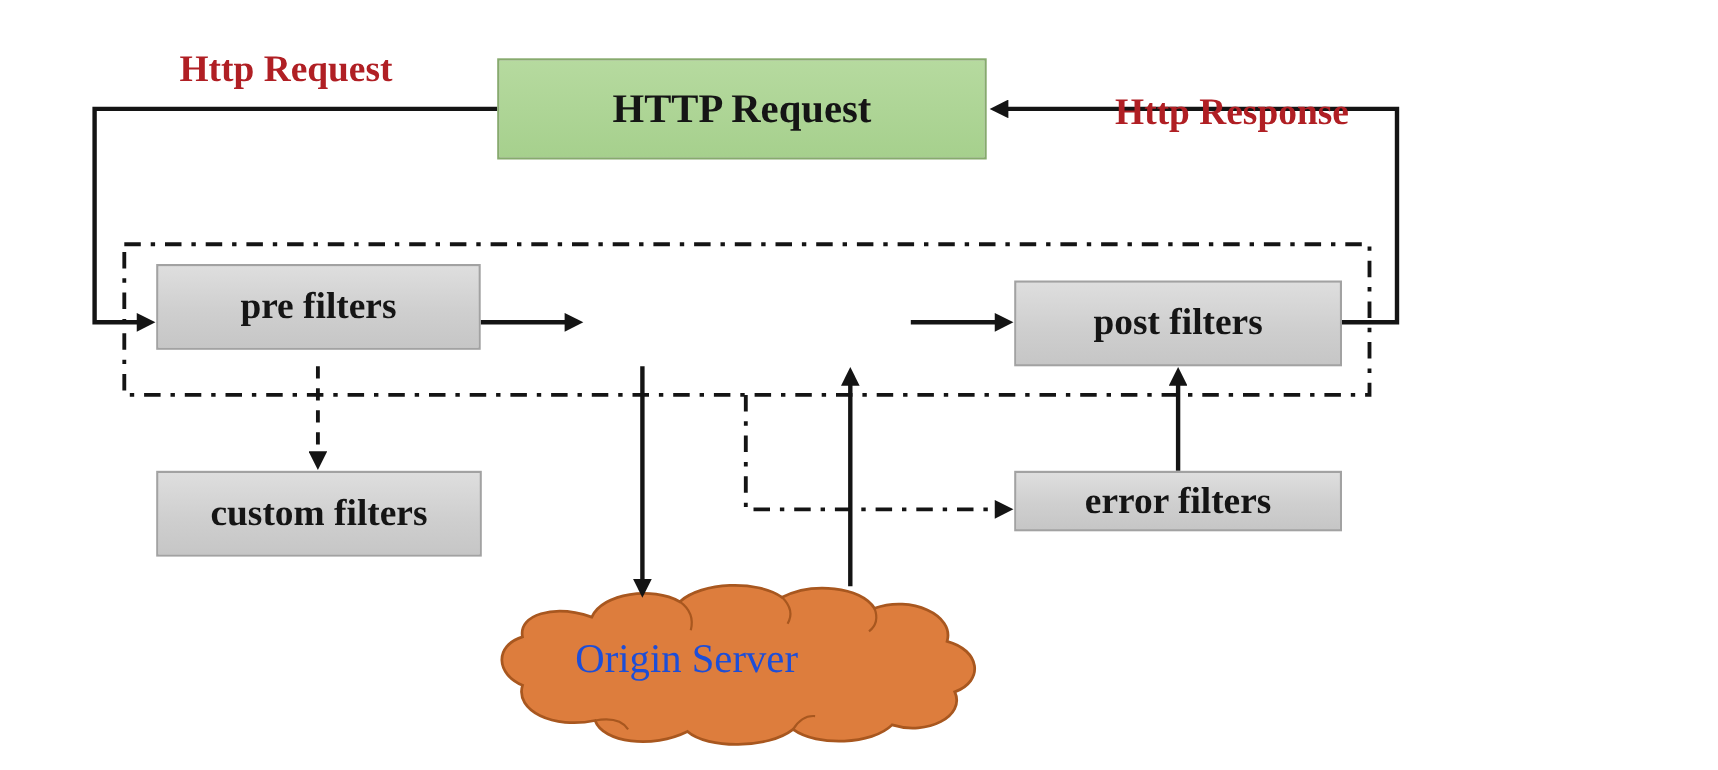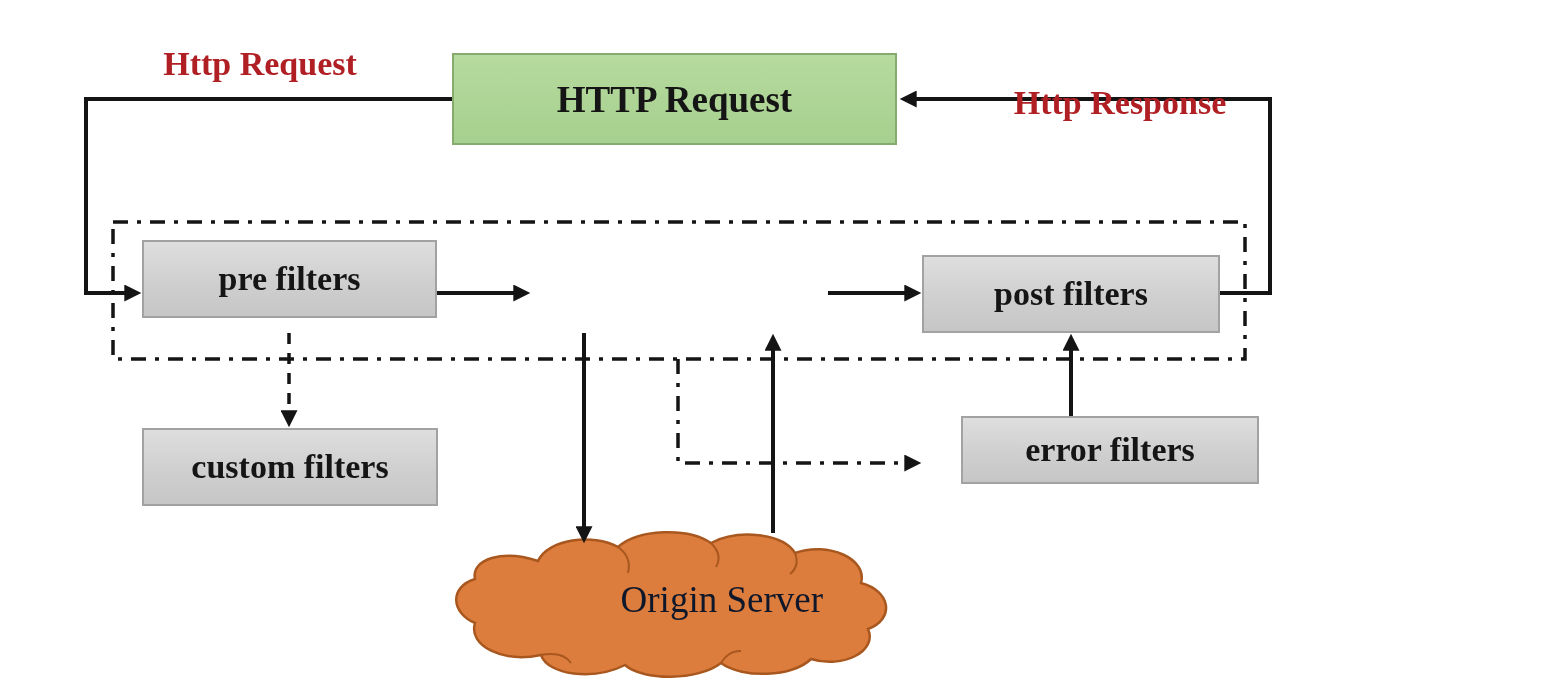--- a/index.html
+++ b/index.html
@@ -31,24 +31,24 @@
   .flow-label{
     position:absolute;
     color:#b01f24;
     font-weight:700;
     font-size:34px;
     text-align:center;
     white-space:nowrap;
   }
   .cloud-label{
     position:absolute;
-    color:#0f172a;
+    color:#1d4ed8;
     font-weight:400;
     font-size:37px;
-    text-align:right;
+    text-align:left;
     white-space:nowrap;
   }
 </style>
 </head>
 <body>
 
 <div id="canvas">
 
   <svg id="wires" width="1562" height="700" viewBox="0 0 1562 700">
     <defs>
@@ -113,19 +113,19 @@
 
 
   <div class="node gray" style="left:922px;top:255px;width:298px;height:78px;">
     <span>post filters</span>
   </div>
 
   <div class="node gray" style="left:142px;top:428px;width:296px;height:78px;">
     <span>custom filters</span>
   </div>
 
-  <div class="node gray" style="left:922px;top:416px;width:298px;height:68px;margin-left:39px;">
+  <div class="node gray" style="left:922px;top:428px;width:298px;height:55px;">
     <span>error filters</span>
   </div>
 
   <div class="cloud-label" style="left:523px;top:578px;width:300px;">Origin Server</div>
 
 </div>
 
 </body></html>

